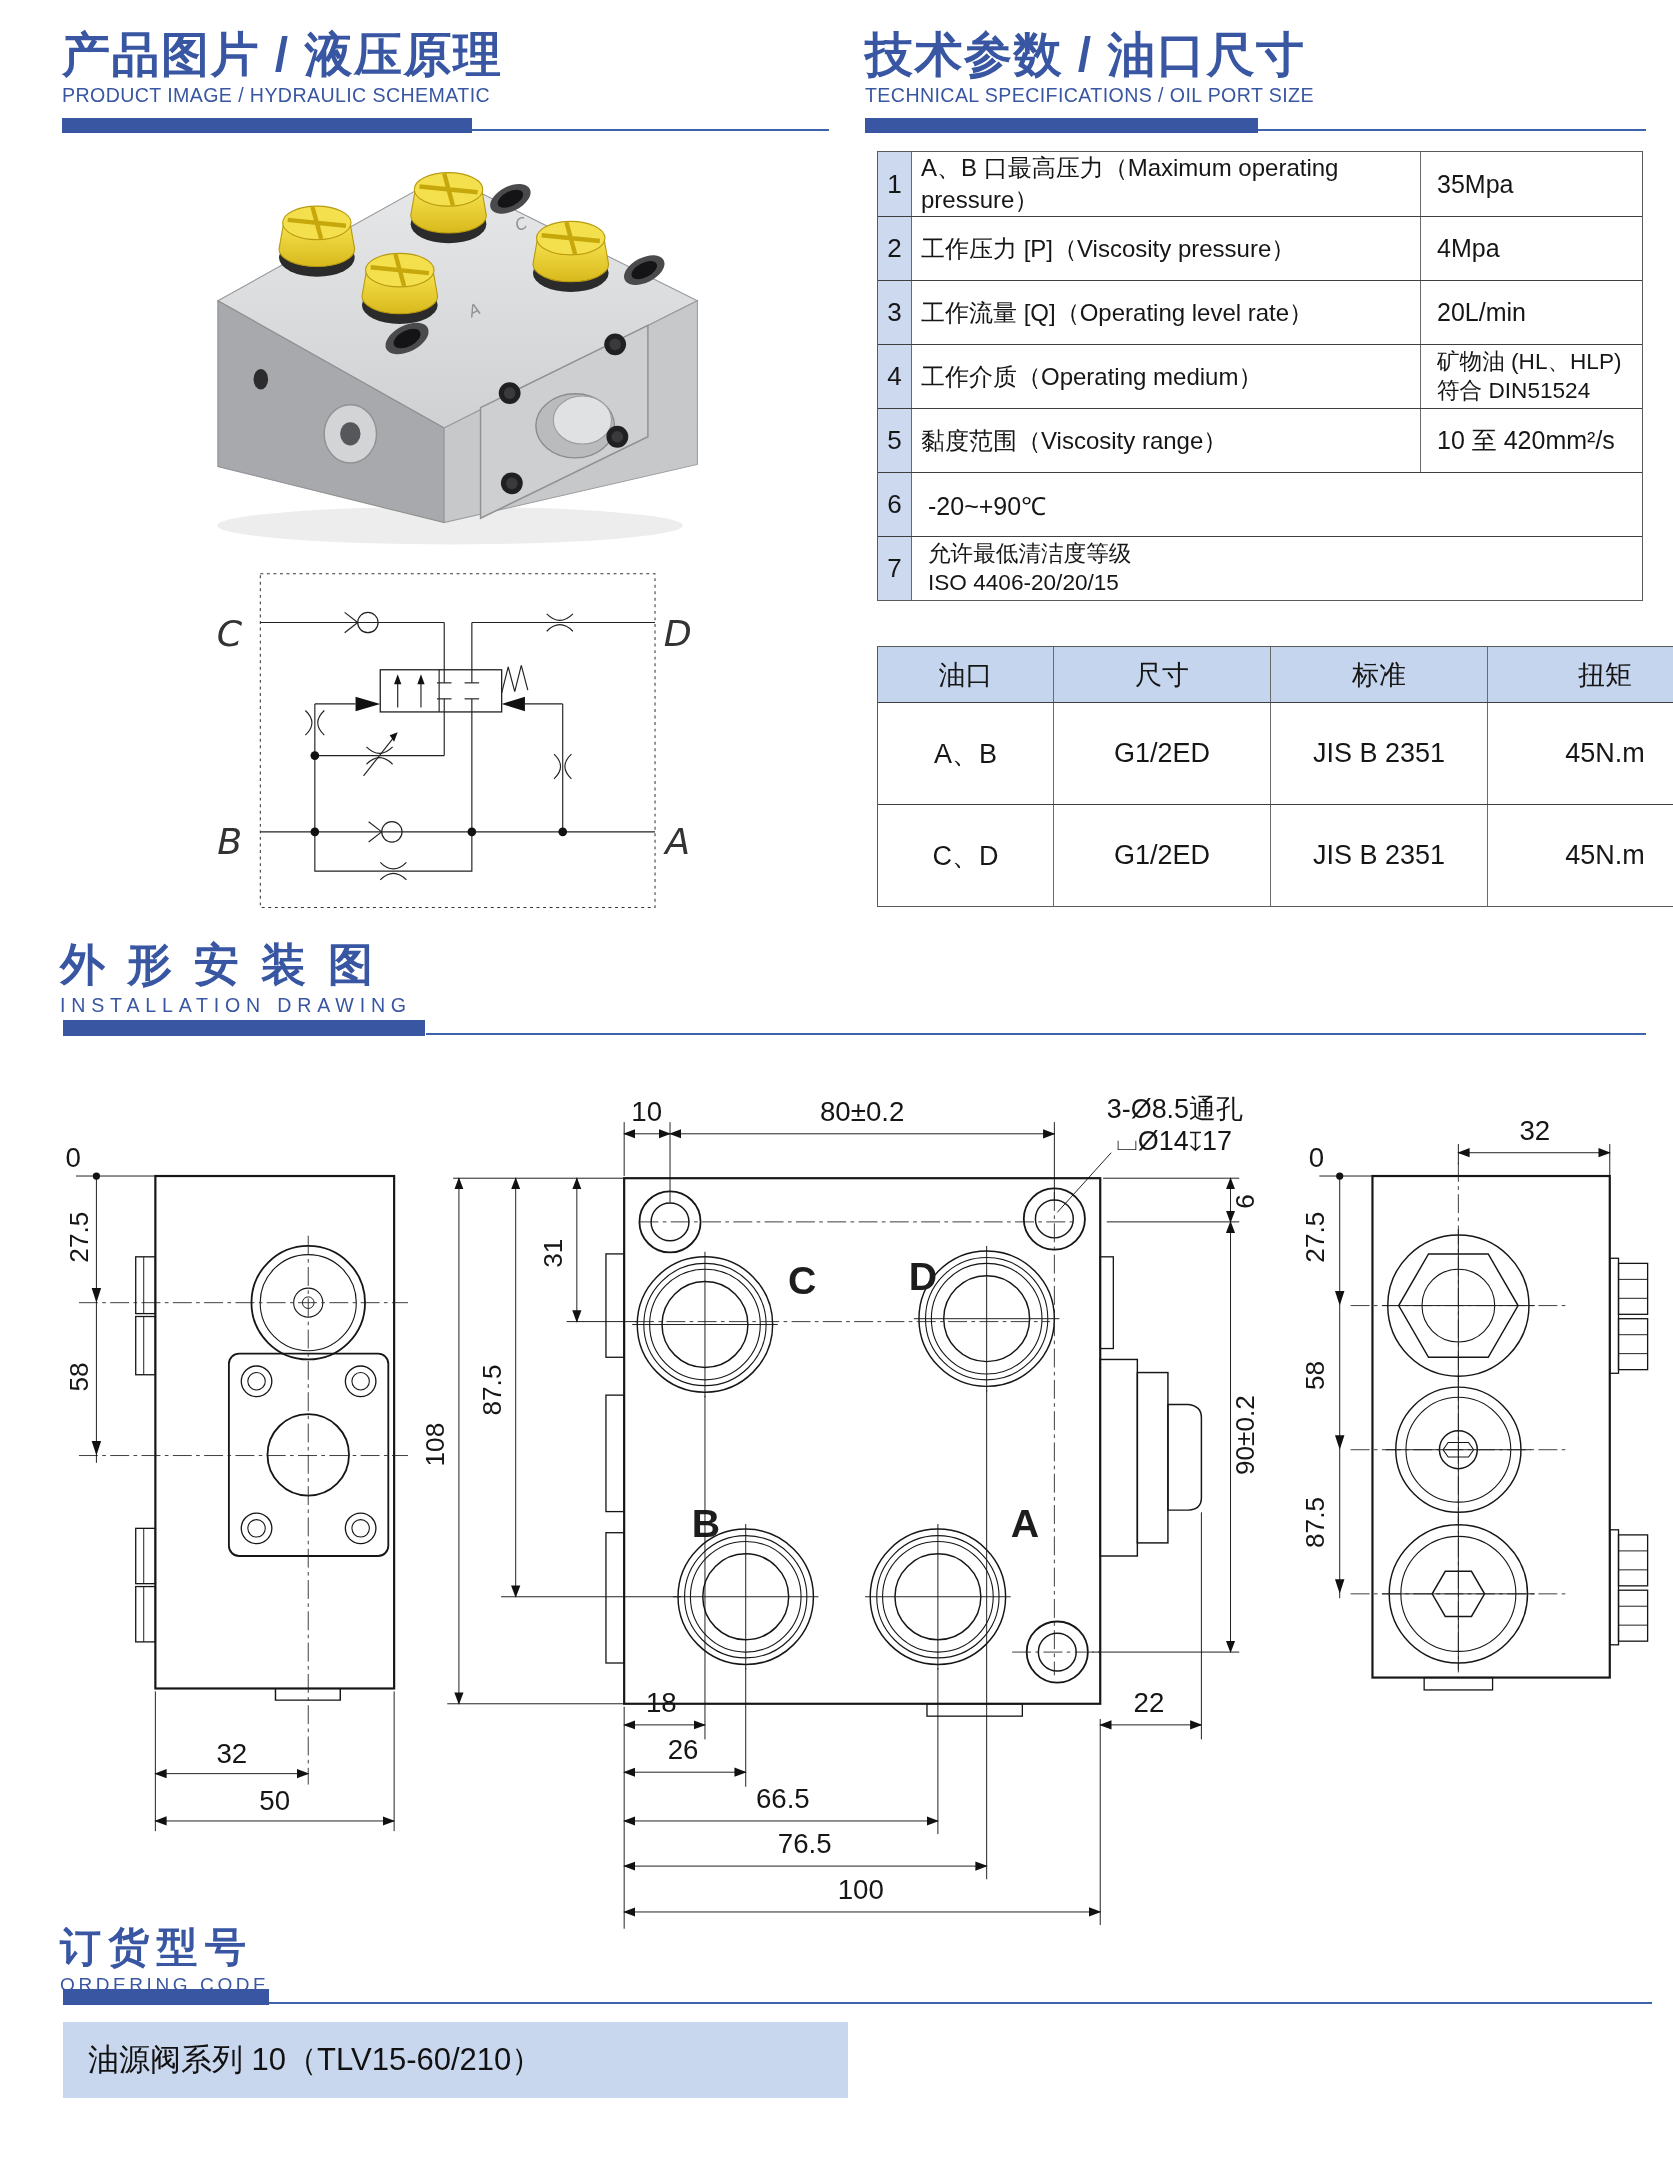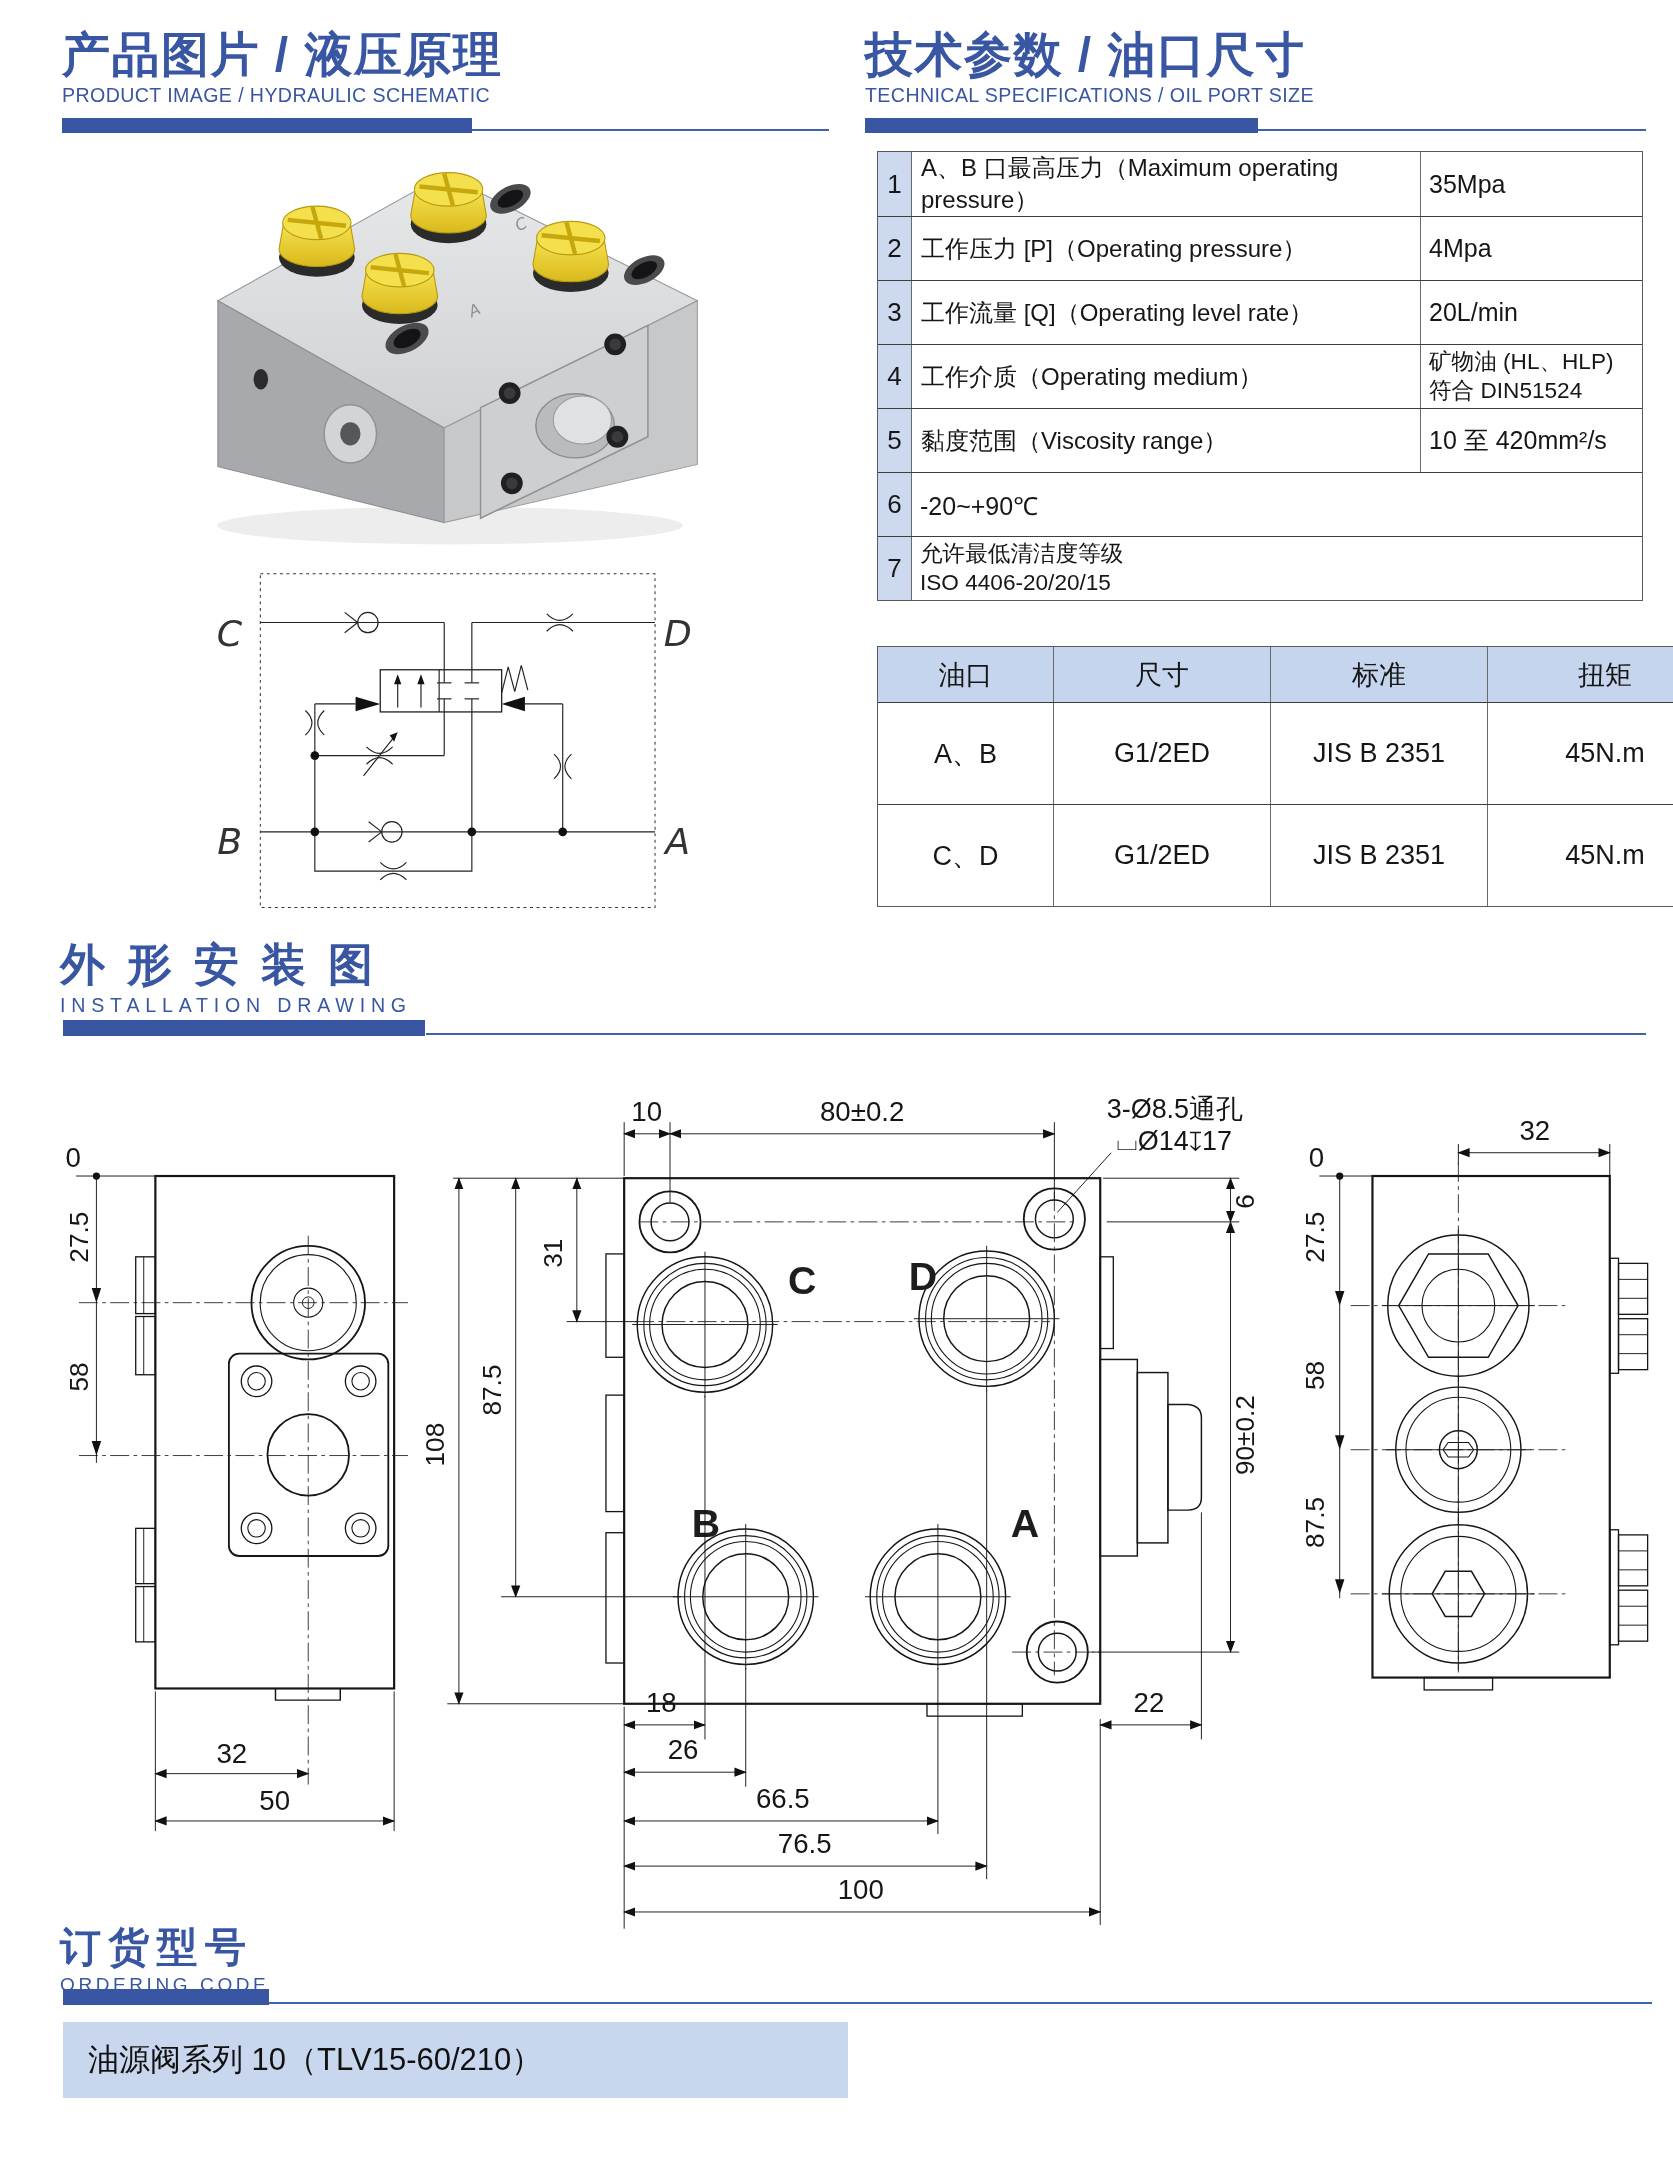--- a/index.html
+++ b/index.html
@@ -16,21 +16,21 @@
   .h-inst .zh{font-size:45px;letter-spacing:22px;}
   .h-inst .en{font-size:19.6px;margin-top:8.7px;letter-spacing:5.8px;}
   .h-ord .zh{font-size:41px;letter-spacing:7.3px;}
   .h-ord .en{font-size:19px;margin-top:7.3px;letter-spacing:3.6px;}
   
   .spec{position:absolute;left:877px;top:151px;width:766px;border:0.7px solid #5a5a5a;box-sizing:border-box;}
   .spec-row{display:grid;grid-template-columns:33px 509px 1fr;height:64px;border-top:1.5px solid #3e3e3e;box-sizing:border-box;}
   .spec-row:first-child{border-top:none;}
   .spec-row .num{background:#cdd9ee;display:flex;align-items:center;justify-content:center;font-size:26px;}
   .spec-row .lab{border-left:0.7px solid #6a6a6a;display:flex;align-items:center;padding-left:9px;font-size:24px;}
-  .spec-row .val{border-left:0.7px solid #6a6a6a;display:flex;flex-direction:column;justify-content:center;padding-left:8px;font-size:25px;}
+  .spec-row .val{border-left:0.7px solid #6a6a6a;display:flex;flex-direction:column;justify-content:center;padding-left:16px;font-size:25px;}
   .spec-row .val.two{font-size:22.6px;line-height:1.25;}
   
   .ports{position:absolute;left:877px;top:646px;width:846px;border:0.7px solid #5a5a5a;box-sizing:border-box;}
   .p-row{display:grid;grid-template-columns:175px 217px 217px 1fr;box-sizing:border-box;}
   .p-head{height:55px;background:#c6d5ee;}
   .p-data{height:102px;border-top:1.5px solid #3e3e3e;}
   .p-row>div{display:flex;align-items:center;justify-content:center;font-size:27px;}
   .p-row>div+div{border-left:0.7px solid #6a6a6a;}
   
   .banner{position:absolute;left:63px;top:2022px;width:785px;height:76px;background:#c9d7ee;
@@ -221,21 +221,21 @@
   <div class="spec">
     <div class="spec-row">
       <div class="num">1</div>
       <div class="lab">A、B 口最高压力（Maximum operating pressure）</div>
       <div class="val">
           <span>35Mpa</span>
         </div>
     </div>
     <div class="spec-row">
       <div class="num">2</div>
-      <div class="lab">工作压力 [P]（Operating pressure）</div>
+      <div class="lab">工作压力 [P]（Viscosity pressure）</div>
       <div class="val">
           <span>4Mpa</span>
         </div>
     </div>
     <div class="spec-row">
       <div class="num">3</div>
       <div class="lab">工作流量 [Q]（Operating level rate）</div>
       <div class="val">
           <span>20L/min</span>
         </div>

